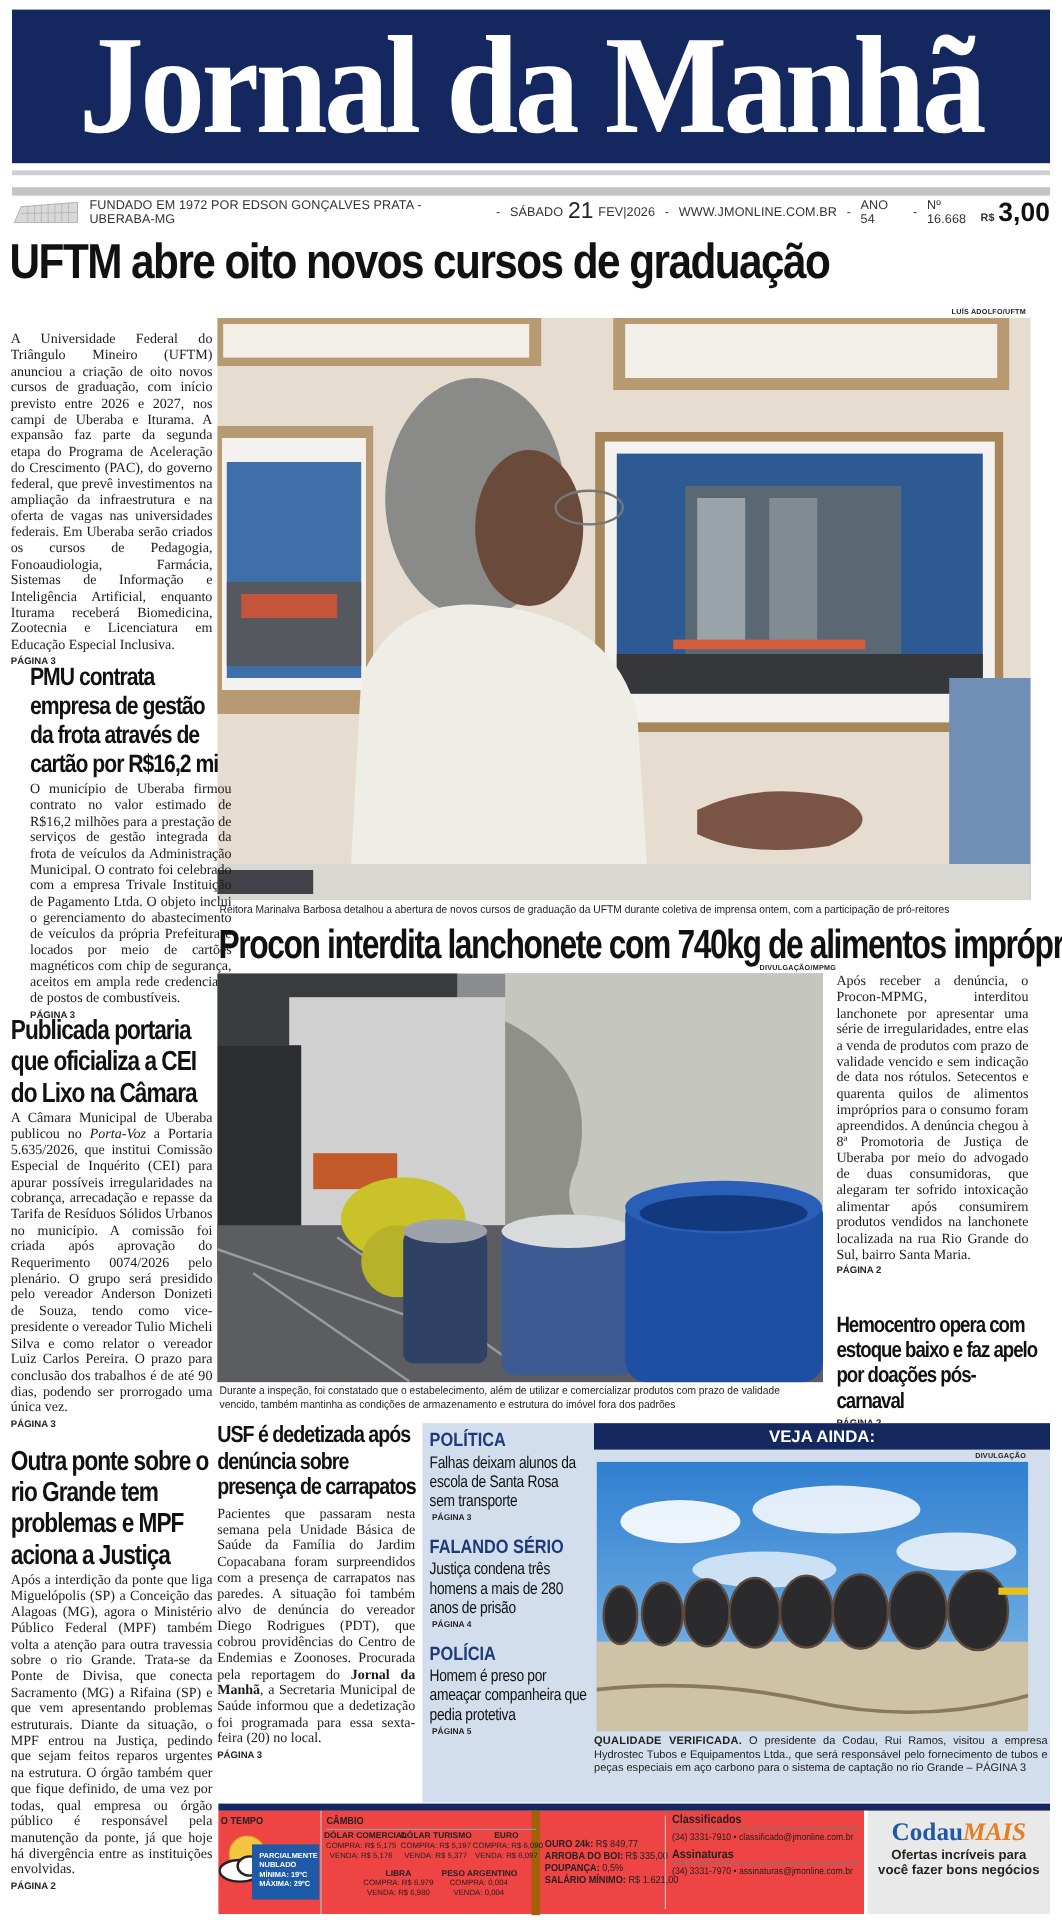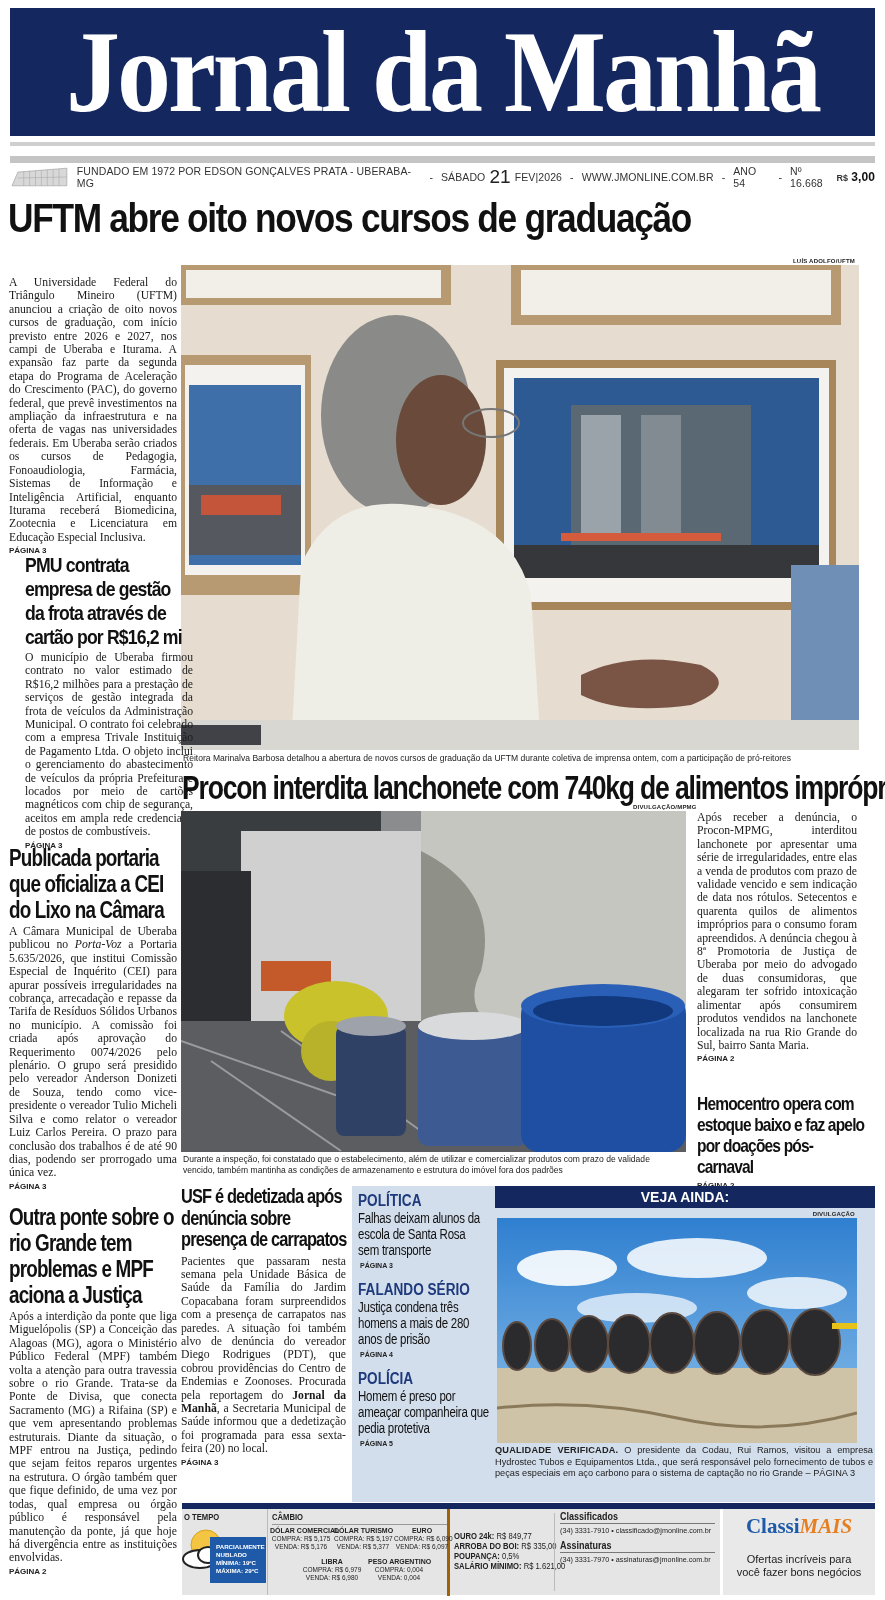--- a/index.html
+++ b/index.html
@@ -10,21 +10,21 @@
   .masthead { left: 10px; top: 8px; width: 865px; height: 128px; background: #14275e; display: flex; align-items: center; justify-content: center; }
   .masthead-title { color: #fff; font-family: "Liberation Serif", serif; font-weight: bold; font-size: 108px; letter-spacing: -3px; line-height: 1; transform: scaleY(1.08); }
   .grey-rule { left: 10px; top: 142px; width: 865px; height: 6px; background: #c8c8c8; }
 
   .infobar { left: 10px; top: 164px; width: 865px; height: 26px; display: flex; align-items: center; font-family: "Liberation Sans", sans-serif; font-size: 10.5px; color: #333; letter-spacing: 0.1px; justify-content: space-between; }
   .building-icon { width: 60px; height: 22px; margin-right: 8px; }
   .infobar .day { font-size: 19px; margin: 0 4px; color: #222; }
   .infobar .sep { margin: 0 8px; }
   .infobar .price { margin-left: auto; display: flex; align-items: baseline; gap: 3px; }
   .infobar .price .cur { font-size: 9px; font-weight: bold; }
-  .infobar .price .val { font-size: 12px; font-weight: bold; color: #111; }
+  .infobar .price .val { font-size: 22px; font-weight: bold; color: #111; }
   .main-headline { left: 8px; top: 194px; width: 870px; font-family: "Liberation Sans", sans-serif; font-weight: bold; font-size: 41px; letter-spacing: -1.5px; transform: scaleX(0.86); transform-origin: left; white-space: nowrap; line-height: 1.2; }
   .credit { font-family: "Liberation Sans", sans-serif; font-weight: bold; font-size: 6px; color: #222; letter-spacing: 0.2px; }
 
   .body-text { font-family: "Liberation Serif", serif; font-size: 11.7px; line-height: 13.4px; text-align: justify; color: #1a1a1a; }
   .pagina { font-family: "Liberation Sans", sans-serif; font-weight: bold; font-size: 8px; color: #222; margin-top: 2px; display: block; }
 
   .left-col { left: 9px; width: 168px; }
   .h-narrow { font-family: "Liberation Sans", sans-serif; font-size: 21px; line-height: 24px; letter-spacing: -1px; transform: scaleX(0.84); transform-origin: left; width: 200px; color: #111; }
   .h-bold-narrow { font-family: "Liberation Sans", sans-serif; font-weight: bold; font-size: 23px; line-height: 26px; letter-spacing: -1px; transform: scaleX(0.82); transform-origin: left; width: 206px; color: #111; }
 
@@ -37,21 +37,21 @@
   .box-cat { font-family: "Liberation Sans", sans-serif; font-weight: bold; font-size: 16px; color: #1e3a7c; transform: scaleX(0.85); transform-origin: left; white-space: nowrap; line-height: 18px; }
   .box-head { font-family: "Liberation Sans", sans-serif; font-size: 14px; color: #111; transform: scaleX(0.82); transform-origin: left; width: 160px; line-height: 16px; font-weight: 500; letter-spacing: -0.3px; }
   .box-pag { font-family: "Liberation Sans", sans-serif; font-weight: bold; font-size: 7px; color: #222; margin: 4px 0 12px 2px; }
 
   .veja-panel { left: 495px; top: 1186px; width: 380px; height: 316px; background: #d3deec; }
   .veja-bar { position: absolute; left: 0; top: 0; width: 380px; height: 22px; background: #14275e; color: #fff; font-family: "Liberation Sans", sans-serif; font-weight: bold; font-size: 14px; display: flex; align-items: center; justify-content: center; }
   .veja-caption { position: absolute; left: 0; top: 259px; width: 378px; font-family: "Liberation Sans", sans-serif; font-size: 9.2px; line-height: 11.5px; color: #222; text-align: justify; }
   .veja-caption b { font-weight: bold; letter-spacing: 0.2px; }
 
   .footer-bar { left: 182px; top: 1503px; width: 693px; height: 6px; background: #14275e; }
-  .footer { left: 182px; top: 1509px; width: 693px; height: 86px; background: #e5e5e5; font-family: "Liberation Sans", sans-serif; color: #222; }
+  .footer { left: 182px; top: 1509px; width: 693px; height: 86px; background: #ef4444; font-family: "Liberation Sans", sans-serif; color: #222; }
   .f-label { font-weight: bold; font-size: 8.5px; transform: scaleX(0.9); transform-origin: left; white-space: nowrap; }
   .f-small { font-size: 6.5px; line-height: 8px; text-align: center; white-space: nowrap; }
   .f-small b { font-weight: bold; font-size: 7px; }
   .f-row { font-size: 8.5px; line-height: 10px; white-space: nowrap; transform: scaleX(0.9); transform-origin: left; }
   .f-row b { font-weight: bold; }
 </style>
 </head>
 <body>
 
 <div class="abs masthead">
@@ -256,21 +256,21 @@
       <ellipse cx="26" cy="28" rx="10" ry="8" fill="#fff" stroke="#222" stroke-width="2"></ellipse>
     </svg>
     <div style="position:absolute;left:28px;top:28px;width:56px;height:46px;background:#1e5aa8;color:#fff;font-size:6.2px;font-weight:bold;padding:6px 0 0 6px;line-height:8px;">
       <div>PARCIALMENTE</div>
       <div>NUBLADO</div>
       <div>MÍNIMA: 19ºC</div>
       <div>MÁXIMA: 29ºC</div>
     </div>
   </div>
 
-  <div style="position:absolute;left:88px;top:0;width:180px;height:87px;border-right:3px solid #a16207;">
+  <div style="position:absolute;left:88px;top:0;width:180px;height:87px;border-right:7px solid #a16207;">
     <div class="f-label" style="position:absolute;left:2px;top:3px;">CÂMBIO</div>
     <div style="position:absolute;left:2px;top:15px;width:175px;height:1px;background:#999;"></div>
     <div class="f-small" style="position:absolute;left:0;top:18px;width:62px;">
       <b>DÓLAR COMERCIAL</b><br><span>COMPRA: R$ 5,175</span><br><span>VENDA: R$ 5,176</span>
     </div>
     <div class="f-small" style="position:absolute;left:64px;top:18px;width:58px;">
       <b>DÓLAR TURISMO</b><br><span>COMPRA: R$ 5,197</span><br><span>VENDA: R$ 5,377</span>
     </div>
     <div class="f-small" style="position:absolute;left:124px;top:18px;width:56px;">
       <b>EURO</b><br><span>COMPRA: R$ 6,090</span><br><span>VENDA: R$ 6,097</span>
@@ -303,20 +303,20 @@
     <div style="height:1px;background:#777;margin:1px 0 2px;"></div>
     <div class="f-row" style="font-size:8px;">
       <span>(34) 3331-7970</span>
       <span>•</span>
       <span>assinaturas@jmonline.com.br</span>
     </div>
   </div>
 
   <div style="position:absolute;left:538px;top:0;width:155px;height:86px;background:#e9e9e9;border-left:3px solid #fff;text-align:center;">
     <div style="font-family:'Liberation Serif',serif;font-weight:bold;font-size:21px;margin-top:6px;line-height:22px;">
-      <span style="color:#1e5aa8;">Classi</span><i style="color:#e67e22;">MAIS</i>
-    </div>
-    <div style="font-family:'Liberation Sans',sans-serif;font-weight:normal;font-size:11px;line-height:13px;margin-top:16px;color:#222;">
+      <span style="color:#1e5aa8;">Codau</span><i style="color:#e67e22;">MAIS</i>
+    </div>
+    <div style="font-family:'Liberation Sans',sans-serif;font-weight:bold;font-size:11px;line-height:13px;margin-top:3px;color:#222;">
       <div>Ofertas incríveis para</div>
       <div>você fazer bons negócios</div>
     </div>
   </div>
 </div>
 
 </body></html>

